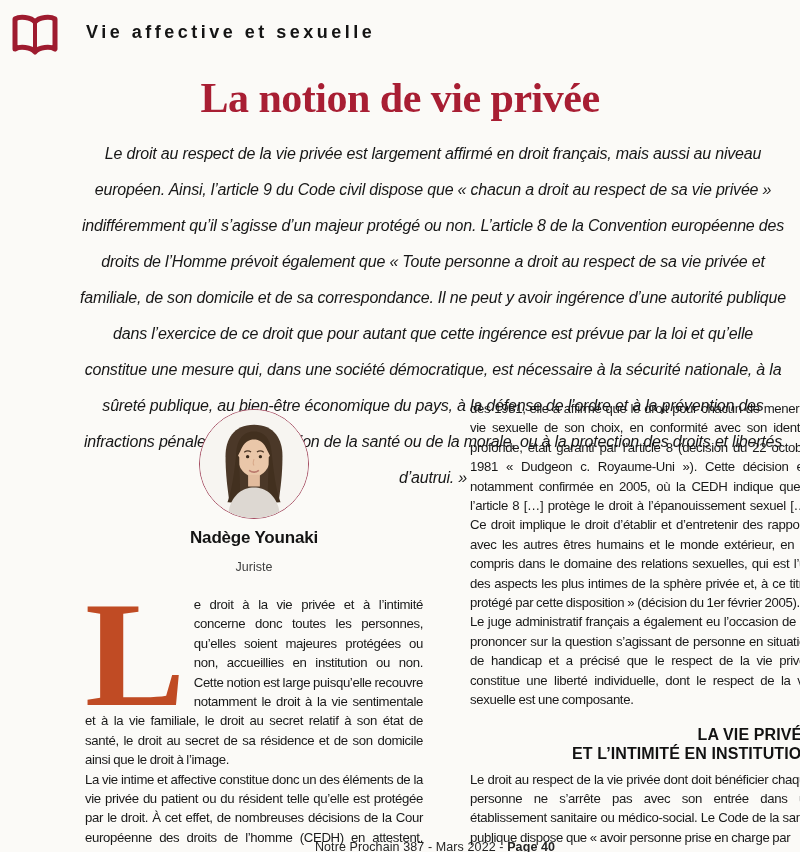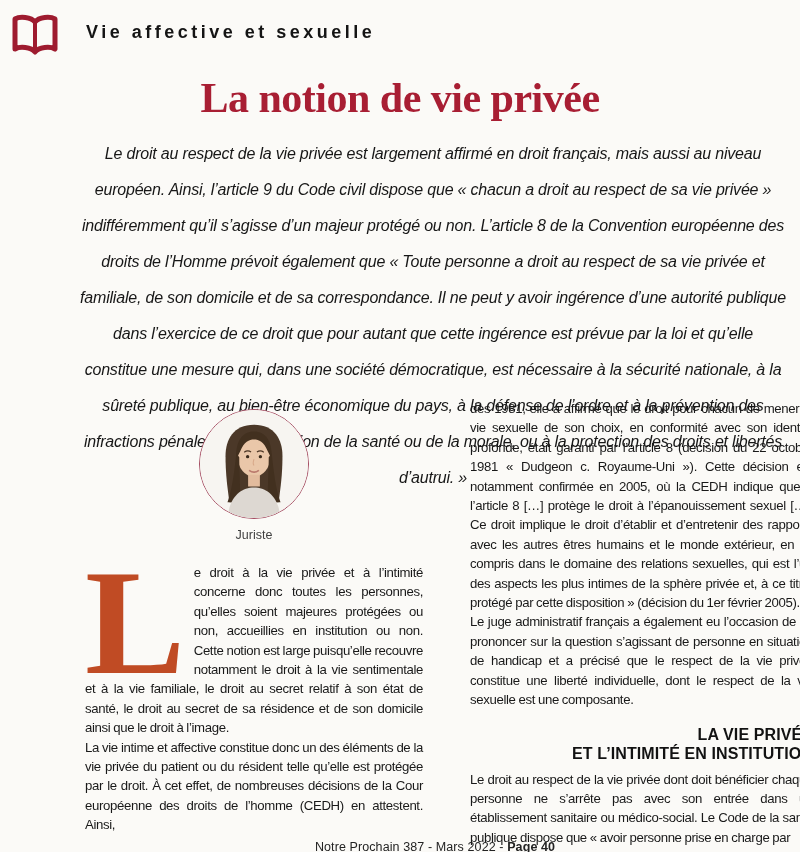--- a/index.html
+++ b/index.html
@@ -53,21 +53,21 @@
   
   .author{margin:0 0 21px 0;text-align:center;}
   .photo-ring{
     width:110px;height:110px;margin:14px auto 9px auto;
     border-radius:50%;
     border:1.5px solid var(--photo_ring,#a3495f);
     overflow:hidden;background:#f7f5f1;
   }
   .photo-ring svg{display:block;width:100%;height:100%;}
   .author-name{font-size:17px;font-weight:bold;color:#141414;letter-spacing:-0.2px;}
-  .author-role{font-size:12.5px;color:#3f3f3f;margin-top:6px;}
+  .author-role{font-size:12.5px;color:#3f3f3f;margin-top:12px;}
   
   .dropcap{
     float:left;
     font-family:"Liberation Serif", serif;
     font-weight:bold;
     font-size:150px;line-height:110px;height:110px;
     margin:4px 9px 0 0;
     color:var(--dropcap_orange,#c04b24);
   }
   
@@ -117,20 +117,21 @@
           <circle cx="61.5" cy="47.5" r="1.7" fill="#3a2a1c"></circle>
           <path d="M45 43 q3.5 -2.4 7 -0.3" stroke="#4a3423" fill="none" stroke-width="1.3"></path>
           <path d="M58 42.7 q3.5 -2.1 7 0.3" stroke="#4a3423" fill="none" stroke-width="1.3"></path>
           <path d="M55 50 q-1.6 4.5 0 6.5" stroke="#d8a98a" fill="none" stroke-width="1.1"></path>
           <path d="M50 61.5 q5 3.6 10 0" stroke="#bb7b6e" fill="none" stroke-width="1.7"></path>
           <path d="M49 66 L61 66 L61 78 L49 78 Z" fill="#e2bb9d"></path>
           <path d="M28 110 C30 88 42 79 55 79 C68 79 80 88 82 110 Z" fill="#ddd8d2"></path>
         </svg>
       </div>
       <figcaption>
+        <div class="author-name">Nadège Younaki</div>
         <div class="author-role">Juriste</div>
       </figcaption>
     </figure>
 
     <p class="body"><span class="dropcap">L</span><span>e droit à la vie privée et à l’intimité concerne donc toutes les personnes, qu’elles soient majeures protégées ou non, accueillies en institution ou non. Cette notion est large puisqu’elle recouvre notamment le droit à la vie sentimentale et à la vie familiale, le droit au secret relatif à son état de santé, le droit au secret de sa résidence et de son domicile ainsi que le droit à l’image.</span></p>
     <p class="body">La vie intime et affective constitue donc un des éléments de la vie privée du patient ou du résident telle qu’elle est protégée par le droit. À cet effet, de nombreuses décisions de la Cour européenne des droits de l’homme (CEDH) en attestent. Ainsi,</p>
   </div>
 
   <div class="col right">
     <p class="body">dès 1981, elle a affirmé que le droit pour chacun de mener la vie sexuelle de son choix, en conformité avec son identité profonde, était garanti par l’article 8 (décision du 22 octobre 1981 « Dudgeon c. Royaume-Uni »). Cette décision est notamment confirmée en 2005, où la CEDH indique que « l’article 8 […] protège le droit à l’épanouissement sexuel […]. Ce droit implique le droit d’établir et d’entretenir des rapports avec les autres êtres humains et le monde extérieur, en ce compris dans le domaine des relations sexuelles, qui est l’un des aspects les plus intimes de la sphère privée et, à ce titre, protégé par cette disposition » (décision du 1er février 2005).</p>

